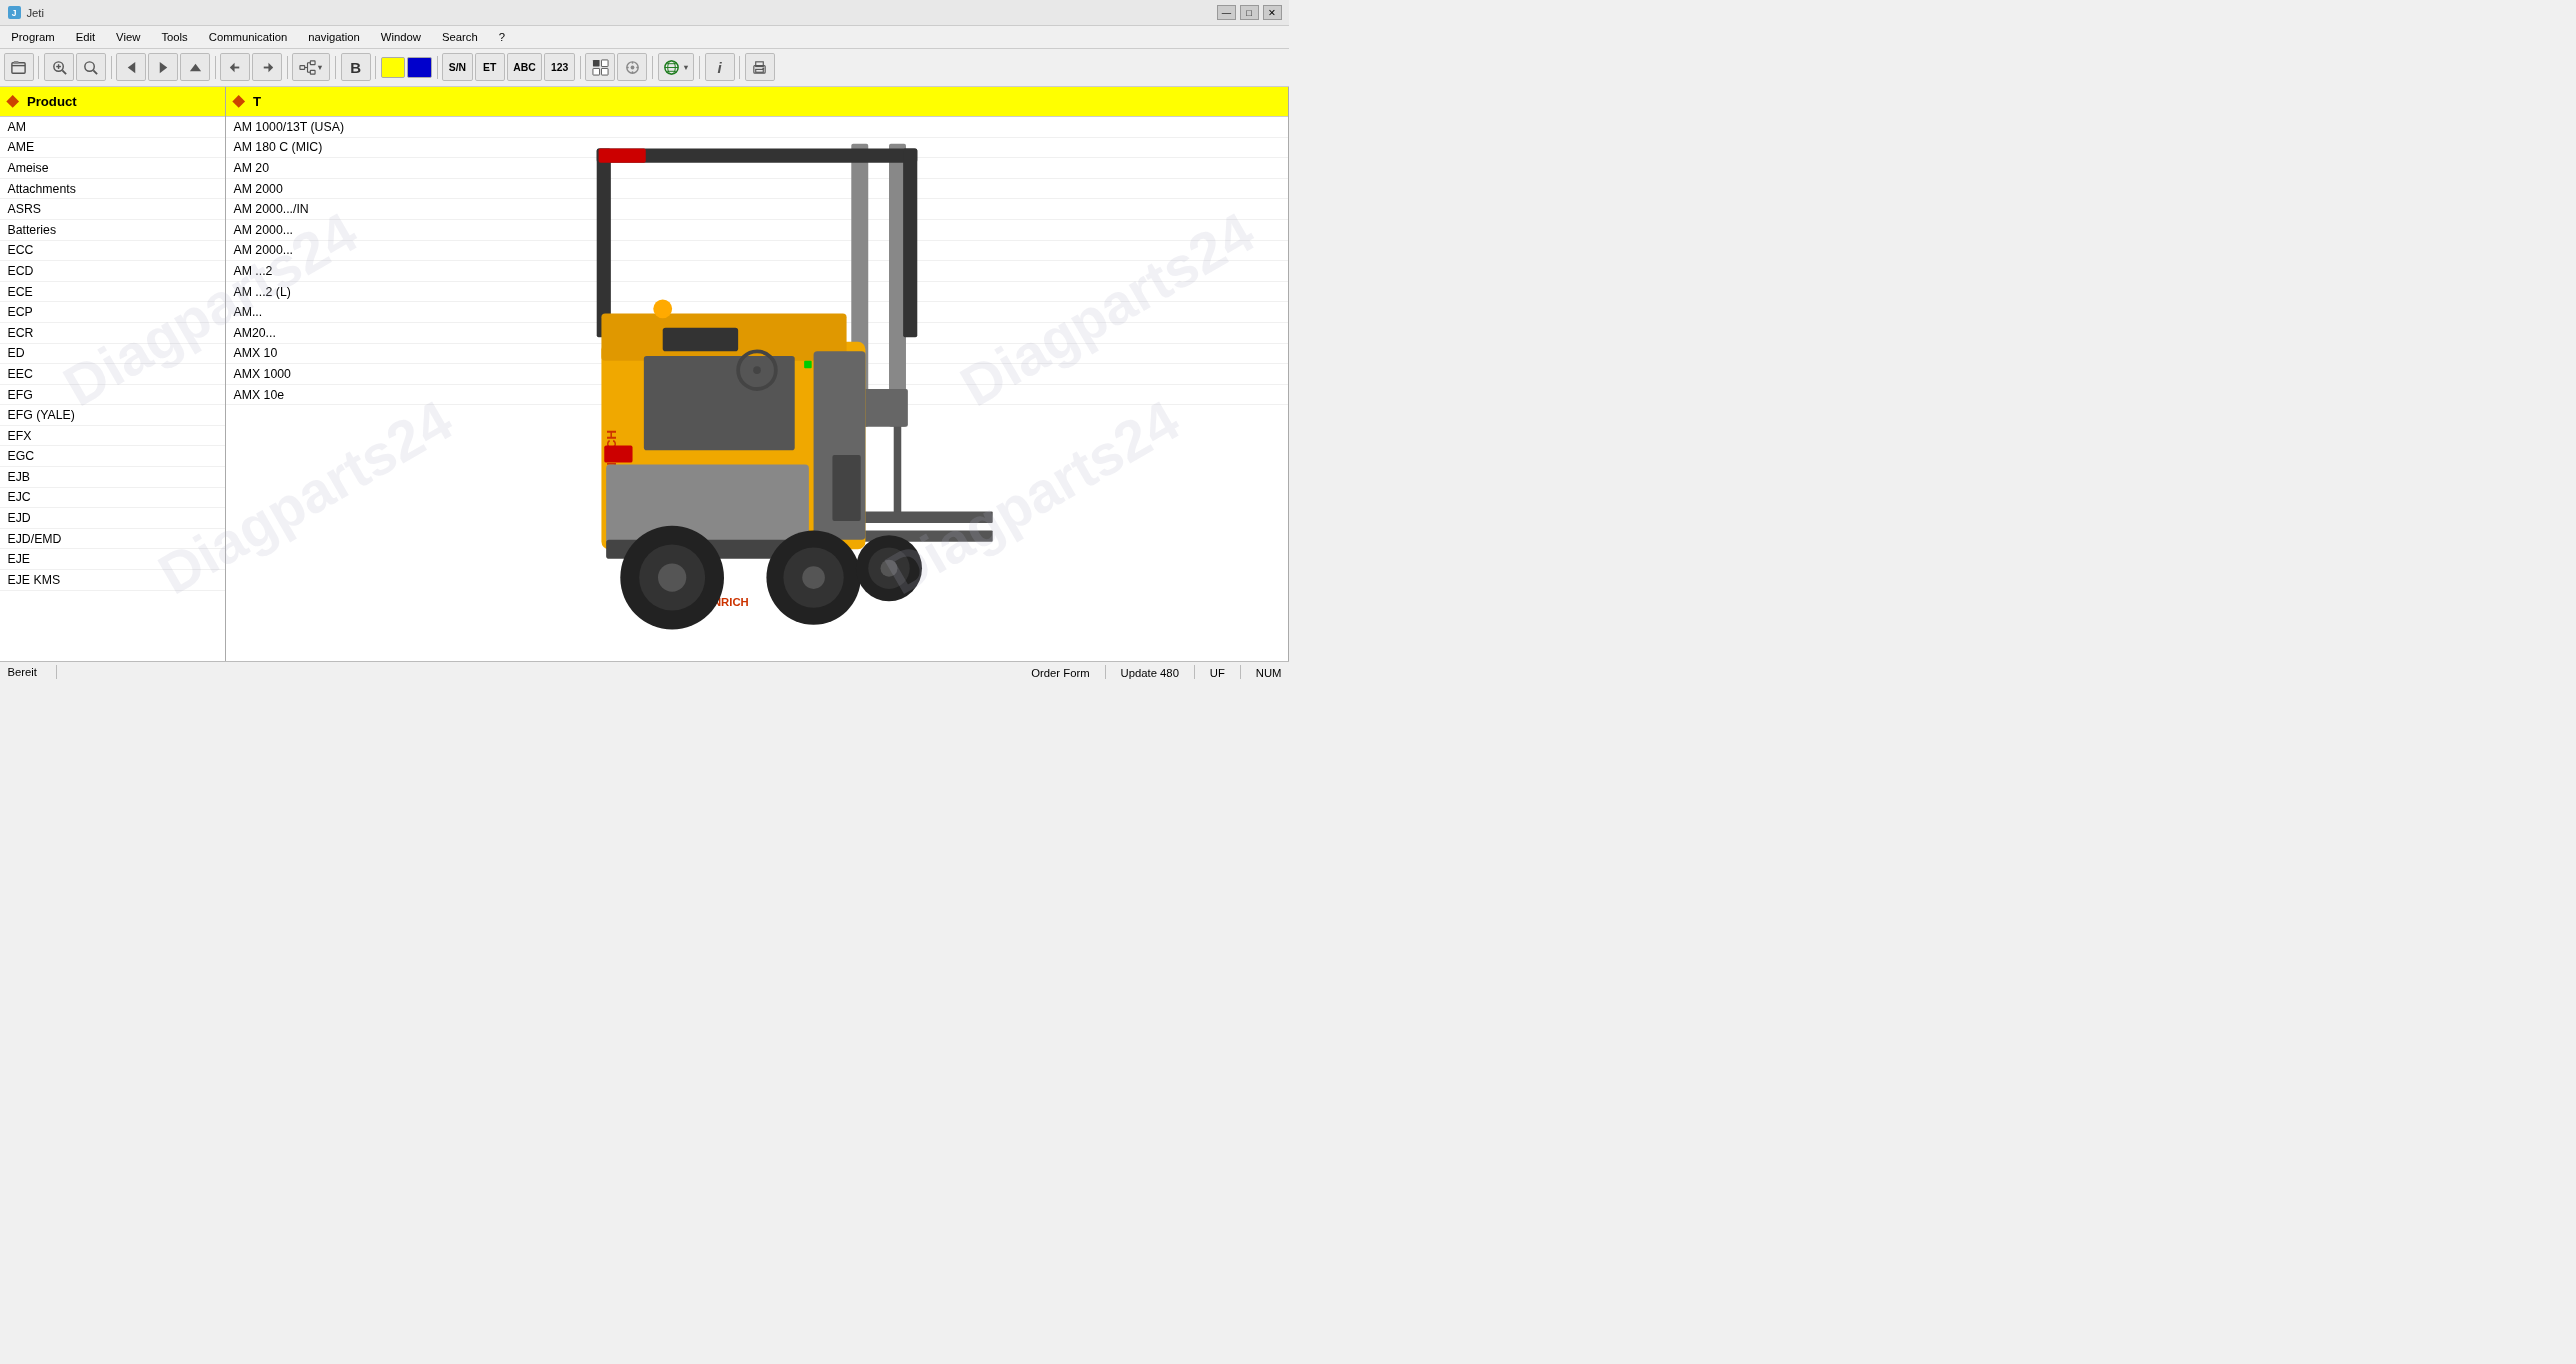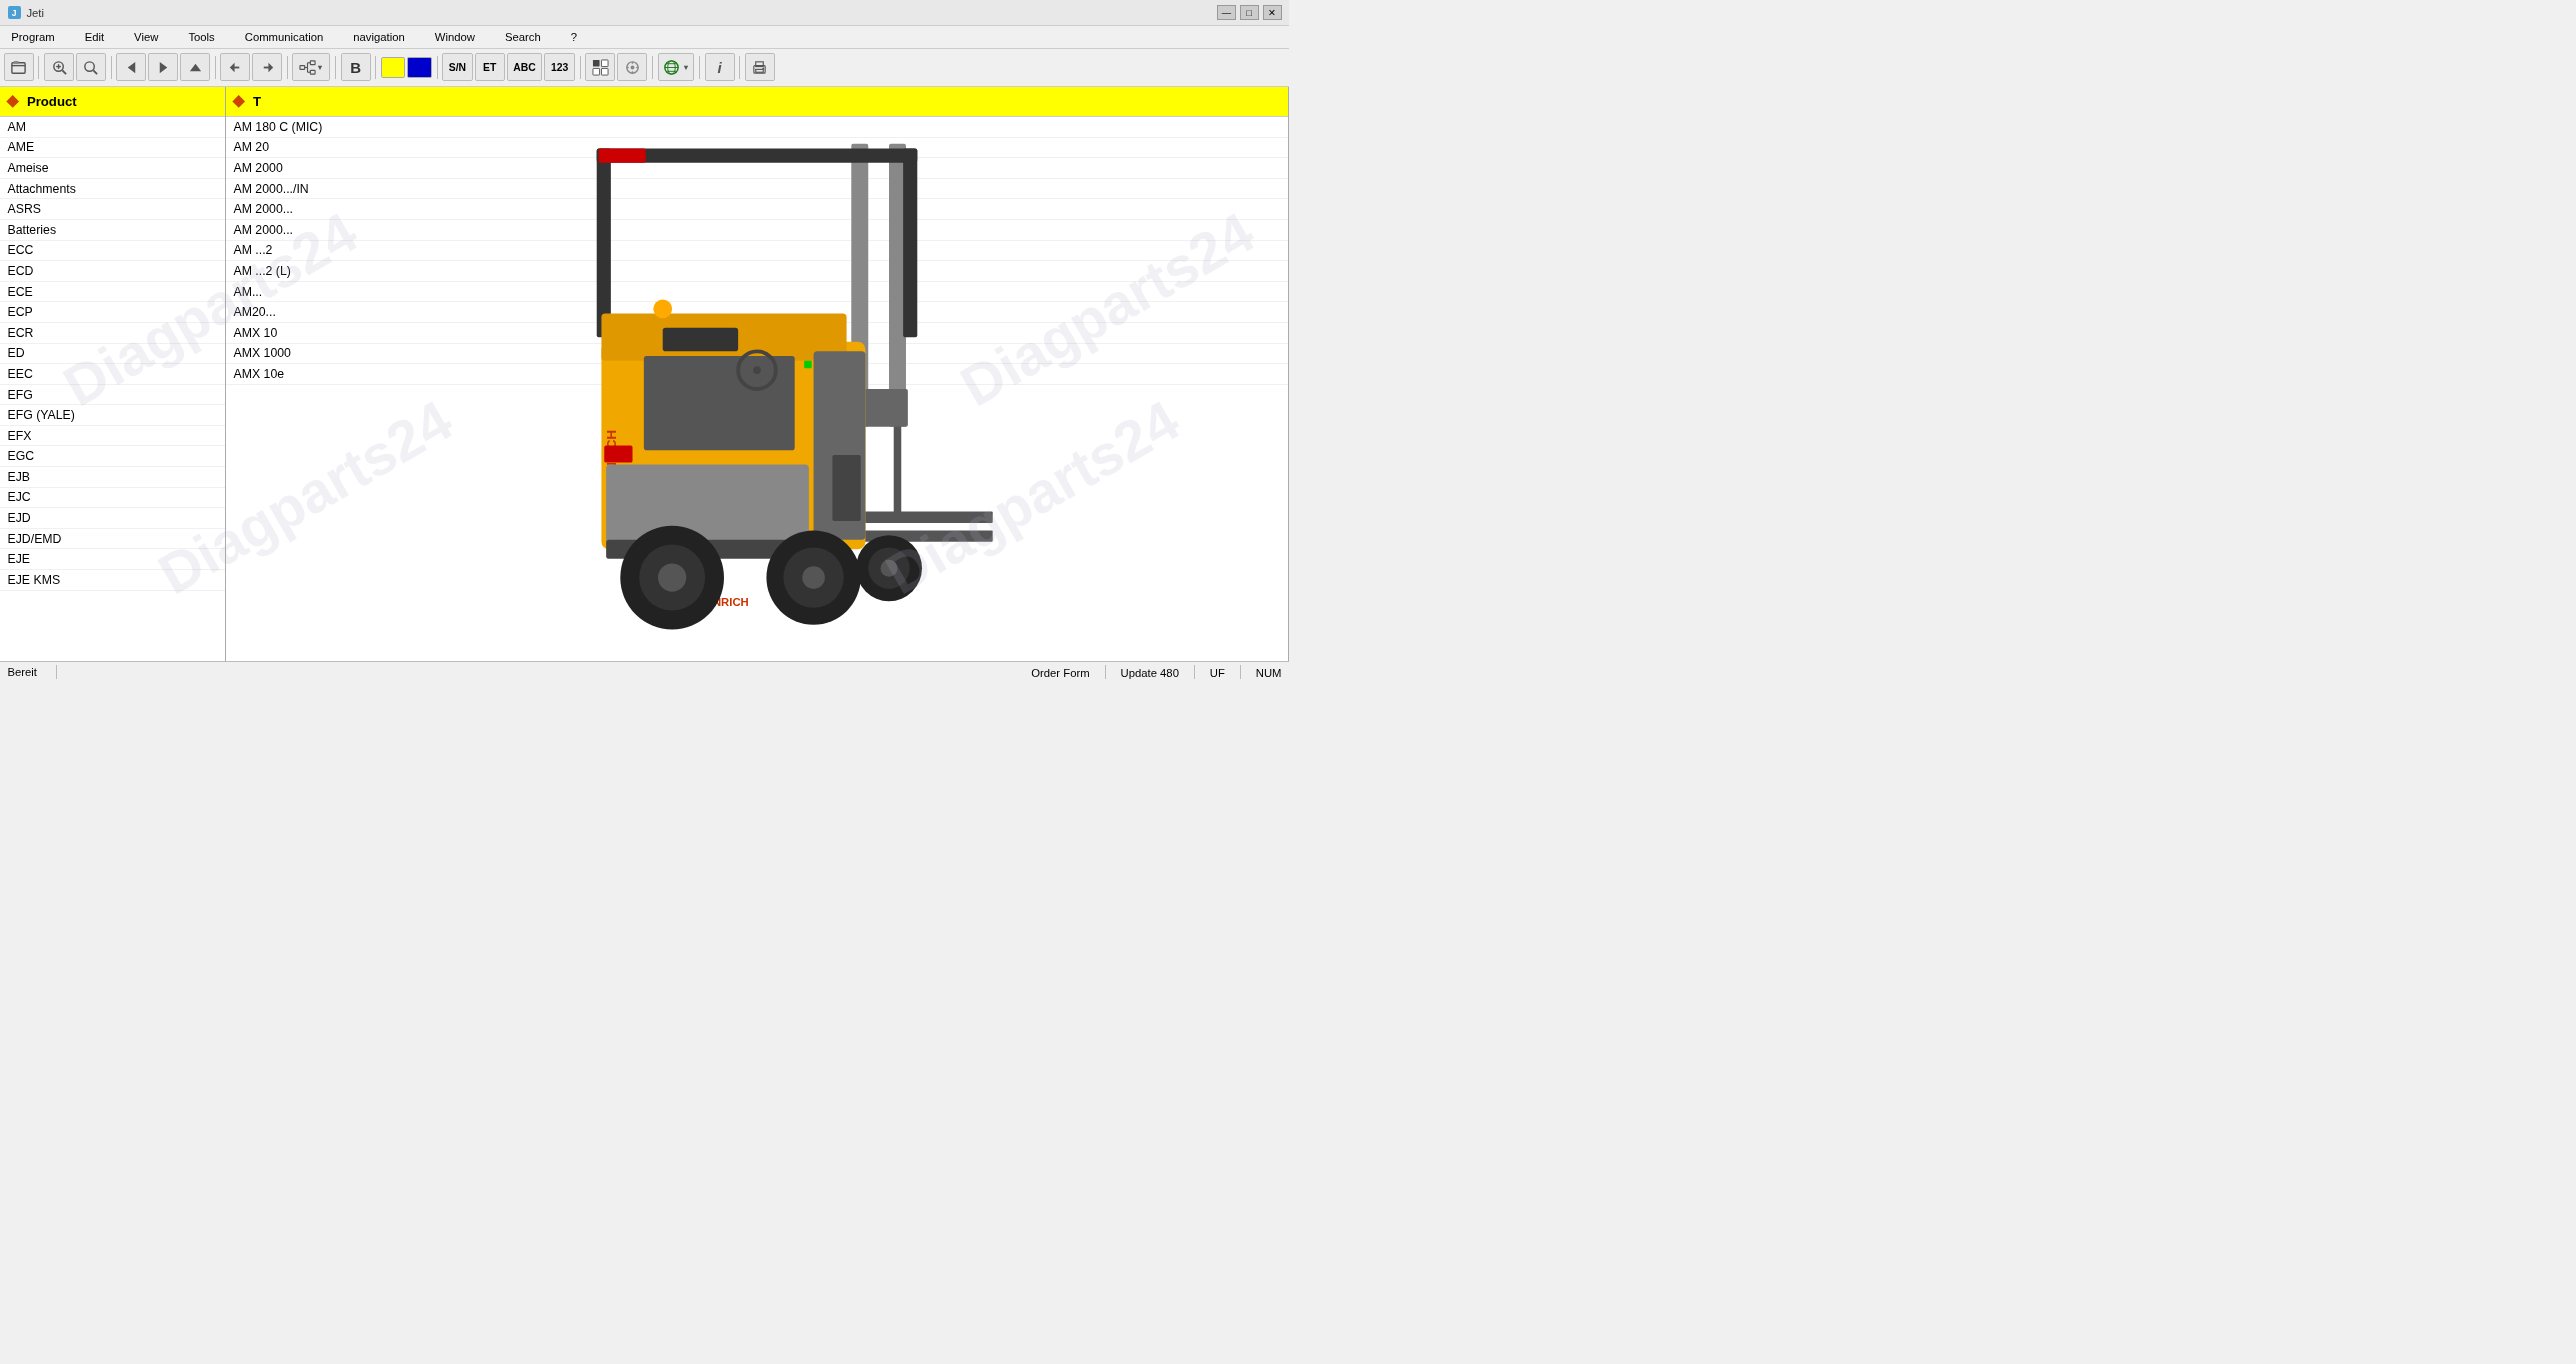--- a/index.html
+++ b/index.html
@@ -60,21 +60,21 @@
     }
 
     
     .menu-bar {
       background: #f0f0f0;
       height: 22.6px;
       display: flex;
       align-items: center;
       padding: 0 3.8px;
       border-bottom: 0.9px solid #ccc;
-      gap: 15px;
+      gap: 6px;
     }
     .menu-item {
       padding: 1.9px 7.5px;
       cursor: pointer;
       font-size: 11.3px;
       color: #000;
       white-space: nowrap;
     }
 
     
@@ -478,20 +478,21 @@
   </div>
 
   <div class="panel-type">
     <div class="panel-header">
       <div class="panel-header-diamond"></div>
       <span>T</span>
     </div>
 
     <div style="position:relative; flex:1; overflow:hidden;">
       <div class="panel-list" style="position:relative; z-index:1;">
+        <div class="panel-list-item">AM 1000/13T (USA)</div>
         <div class="panel-list-item">AM 180 C (MIC)</div>
         <div class="panel-list-item">AM 20</div>
         <div class="panel-list-item">AM 2000</div>
         <div class="panel-list-item">AM 2000.../IN</div>
         <div class="panel-list-item">AM 2000...</div>
         <div class="panel-list-item">AM 2000...</div>
         <div class="panel-list-item">AM ...2</div>
         <div class="panel-list-item">AM ...2 (L)</div>
         <div class="panel-list-item">AM...</div>
         <div class="panel-list-item">AM20...</div>

